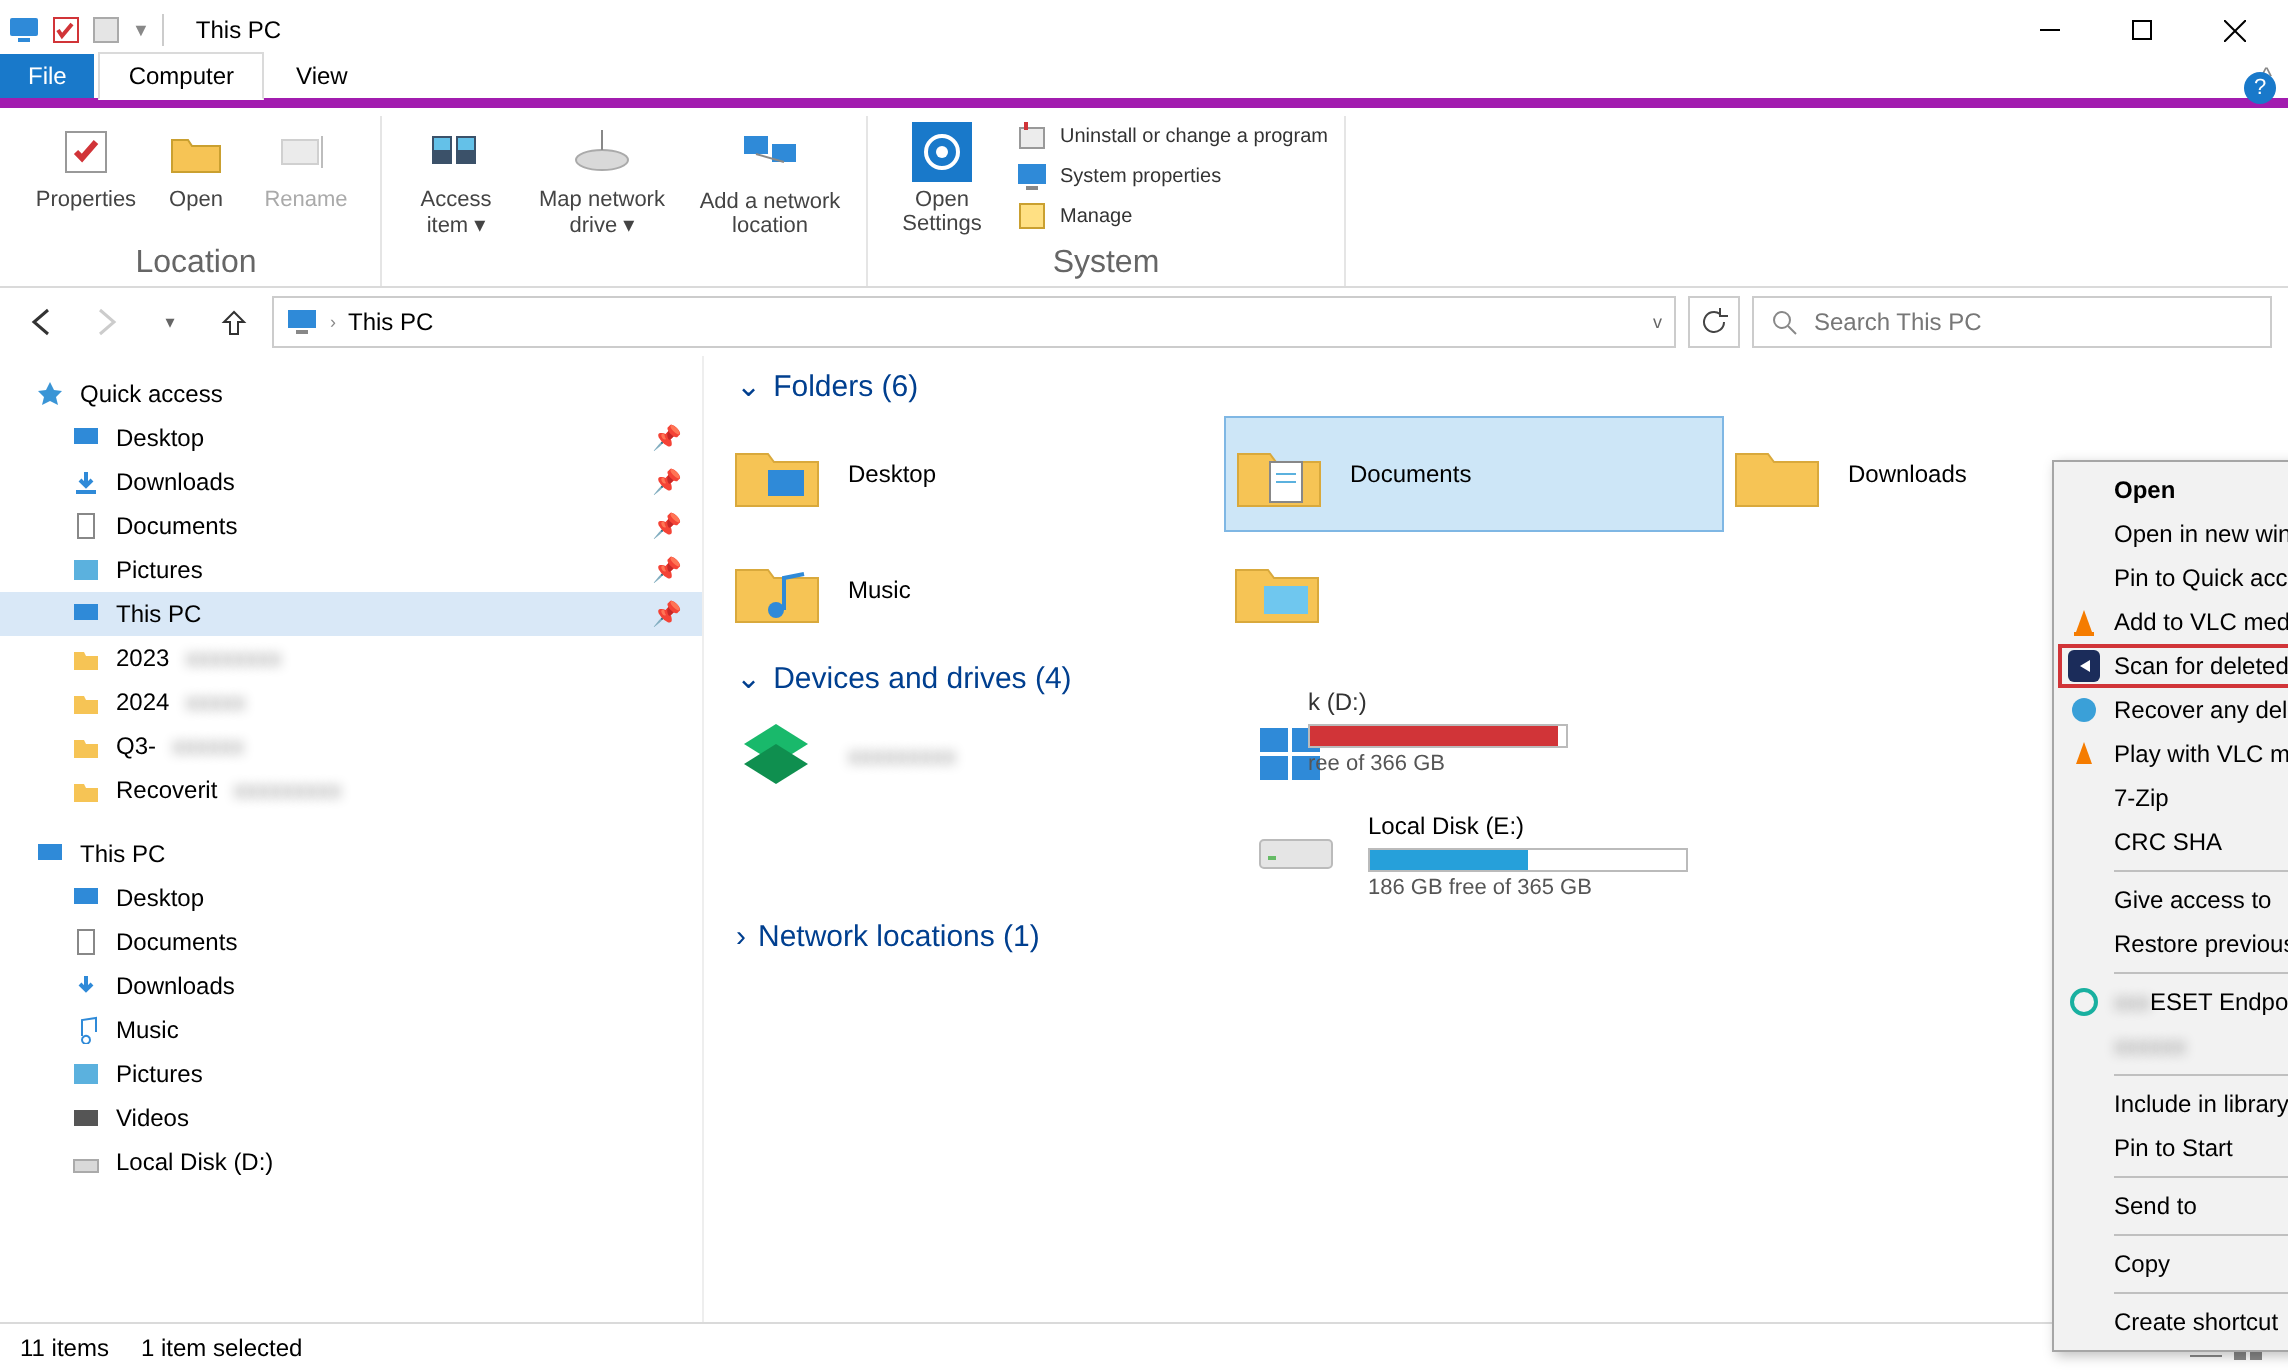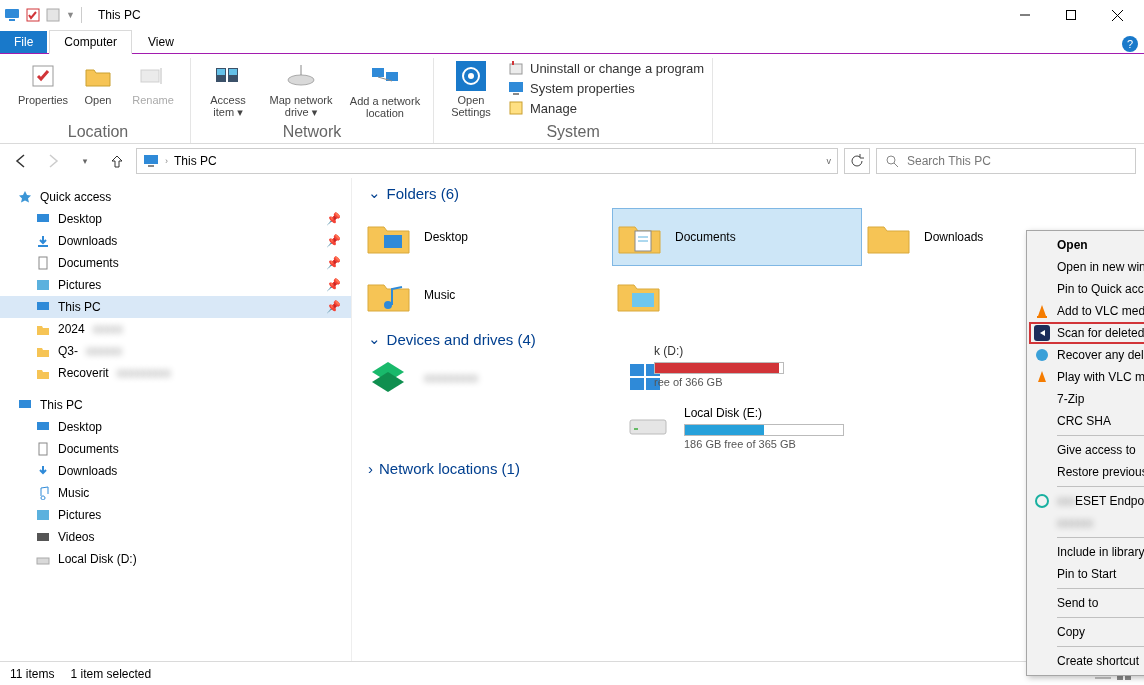--- a/index.html
+++ b/index.html
@@ -4,32 +4,32 @@
 <style>
   * { box-sizing: border-box; font-family: "Segoe UI", Tahoma, sans-serif; }
   html,body { margin:0; padding:0; width:1144px; height:685px; background:#fff; color:#000; font-size:12px; overflow:hidden;}
   svg { display:block; }
   .titlebar { height:30px; display:flex; align-items:center; padding:0 4px; }
   .titlebar .tb-icons { display:flex; gap:6px; align-items:center; }
   .titlebar .title { margin-left:10px; font-size:12px; }
   .titlebar .spacer { flex:1; }
   .win-controls { display:flex; gap:0; }
   .win-btn { width:46px; height:30px; display:flex; align-items:center; justify-content:center; }
-  .tabs { height:24px; display:flex; align-items:flex-end; border-bottom:1px solid #a21caf; }
+  .tabs { height:24px; display:flex; align-items:flex-end; border-bottom:5px solid #a21caf; }
   .tab { padding:4px 14px; font-size:12px; margin-right:2px; }
   .tab.file { background:#1979ca; color:#fff; }
   .tab.active { background:#fff; border:1px solid #dadada; border-bottom:1px solid #fff; position:relative; top:1px;}
   .ribbon { height:90px; background:#fff; border-bottom:1px solid #dadada; display:flex; padding:4px 6px 0 6px; position:relative;}
   .rgroup { display:flex; flex-direction:column; border-right:1px solid #e5e5e5; padding:0 8px; }
   .rgroup .items { display:flex; gap:4px; }
   .ritem { display:flex; flex-direction:column; align-items:center; width:58px; padding:2px; font-size:11px; color:#444; text-align:center;justify-content:space-between;}
   .ritem.wide { width:80px; }
   .ritem .ricon { width:32px; height:32px; display:flex; align-items:center; justify-content:center; margin-bottom:2px;}
   .rgroup .glabel { text-align:center; font-size:16px; color:#666; margin-top:auto; padding-bottom:2px;}
-  .sysrow { display:flex; align-items:center; gap:6px; font-size:13px; color:#333; margin:2px 0 2px 4px;}
+  .sysrow { display:flex; align-items:center; gap:6px; font-size:10px; color:#333; margin:2px 0 2px 4px;}
   .addrbar { height:34px; display:flex; align-items:center; padding:2px 8px; gap:6px;}
   .navbtn { width:26px; height:26px; display:flex; align-items:center; justify-content:center; color:#555;}
   .navbtn.disabled { color:#bbb; }
   .breadcrumb { flex:1; height:26px; border:1px solid #ccc; display:flex; align-items:center; padding:0 6px; gap:6px; font-size:12px;}
   .searchbox { width:260px; height:26px; border:1px solid #ccc; display:flex; align-items:center; padding:0 8px; color:#777;}
   .refresh { width:26px; height:26px; border:1px solid #ccc; display:flex; align-items:center; justify-content:center;}
   .body { display:flex; height:calc(685px - 30px - 24px - 90px - 34px - 24px); }
   .nav { width:352px; border-right:1px solid #eee; overflow:hidden; padding:8px 0;}
   .nav-item { display:flex; align-items:center; height:22px; padding:0 10px 0 18px; font-size:12px; gap:8px;}
   .nav-item.child { padding-left:36px; }
@@ -175,21 +175,20 @@
           <div class="ricon">
             <svg width="30" height="24">
               <rect x="2" y="4" width="12" height="9" fill="#2f8ad8"></rect>
               <rect x="16" y="8" width="12" height="9" fill="#2f8ad8"></rect>
               <line x1="8" y1="13" x2="22" y2="17" stroke="#888"></line>
             </svg>
           </div>
           <span>Add a network location</span>
         </div>
     </div>
-    <div class="glabel">Network</div>
   </div>
   <div class="rgroup">
     <div class="items">
       <div class="ritem">
           <div class="ricon">
             <svg width="30" height="30">
               <rect width="30" height="30" fill="#1979ca"></rect>
               <circle cx="15" cy="15" r="8" fill="none" stroke="#fff" stroke-width="2"></circle>
               <circle cx="15" cy="15" r="3" fill="#fff"></circle>
             </svg>
@@ -302,20 +301,27 @@
         </svg>
         <span>Pictures</span>
         <span class="pin">📌</span>
       </div>
     <div class="nav-item child selected">
         <svg width="14" height="14">
           <rect x="1" y="2" width="12" height="8" fill="#2f8ad8"></rect>
         </svg>
         <span>This PC</span>
         <span class="pin">📌</span>
+      </div>
+    <div class="nav-item child">
+        <svg width="14" height="14">
+          <path d="M1 4h5l1 2h6v7H1z" fill="#f6c455"></path>
+        </svg>
+        <span>2023</span>
+        <span class="blur">xxxxxxxx</span>
       </div>
     <div class="nav-item child">
         <svg width="14" height="14">
           <path d="M1 4h5l1 2h6v7H1z" fill="#f6c455"></path>
         </svg>
         <span>2024</span>
         <span class="blur">xxxxx</span>
       </div>
     <div class="nav-item child">
         <svg width="14" height="14">

